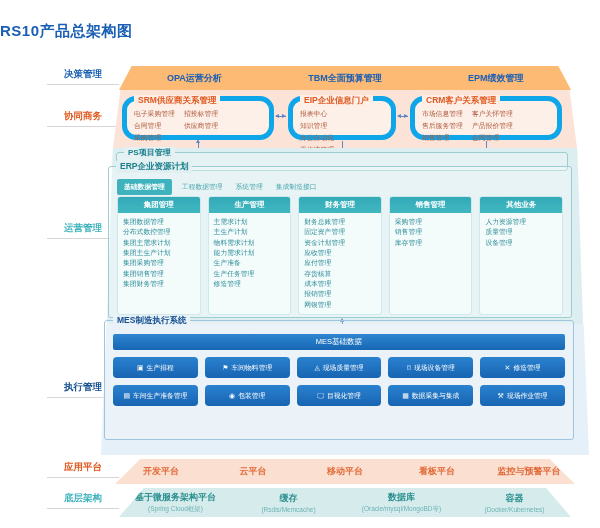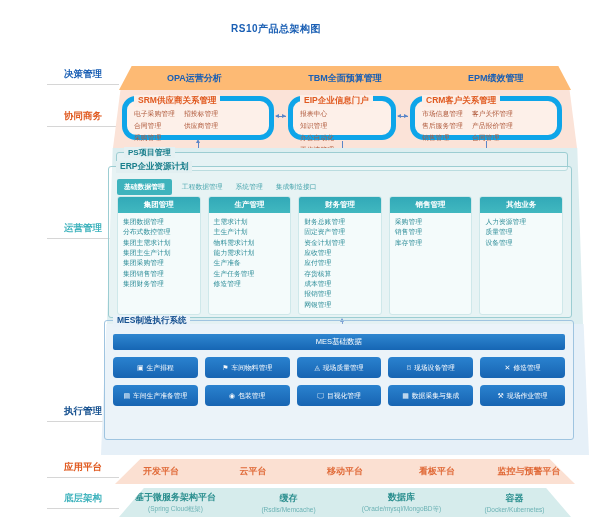--- a/index.html
+++ b/index.html
@@ -7,22 +7,22 @@
     width: 600px; height: 528px;
     background: #ffffff;
     font-family: "Liberation Sans", "DejaVu Sans", sans-serif;
     overflow: hidden;
   }
   .page { position: relative; width: 600px; height: 528px; }
 
   
   .title {
     position: absolute; top: 22px; left: 0; width: 552px;
-    text-align: center;
-    font-size: 10px; font-weight: bold; color: #1a5fb4;
+    text-align: left;
+    font-size: 15px; font-weight: bold; color: #1a5fb4;
     letter-spacing: 0.5px;
   }
 
   
   .rail-label {
     position: absolute; left: 47px; width: 72px;
     text-align: center; font-size: 9.5px; font-weight: bold;
     padding-bottom: 4px;
   }
   .rail-label .rule {
@@ -240,21 +240,21 @@
     <span class="rule"></span>
   </div>
   <div class="rail-label" style="top:110px;color:#e05a20;">
     <span>协同商务</span>
     <span class="rule"></span>
   </div>
   <div class="rail-label" style="top:222px;color:#3fb3bd;">
     <span>运营管理</span>
     <span class="rule"></span>
   </div>
-  <div class="rail-label" style="top:381px;color:#15508f;margin-top:24px;">
+  <div class="rail-label" style="top:381px;color:#15508f;">
     <span>执行管理</span>
     <span class="rule"></span>
   </div>
   <div class="rail-label" style="top:461px;color:#e05a20;">
     <span>应用平台</span>
     <span class="rule"></span>
   </div>
   <div class="rail-label" style="top:492px;color:#3fb3bd;">
     <span>底层架构</span>
     <span class="rule"></span>

